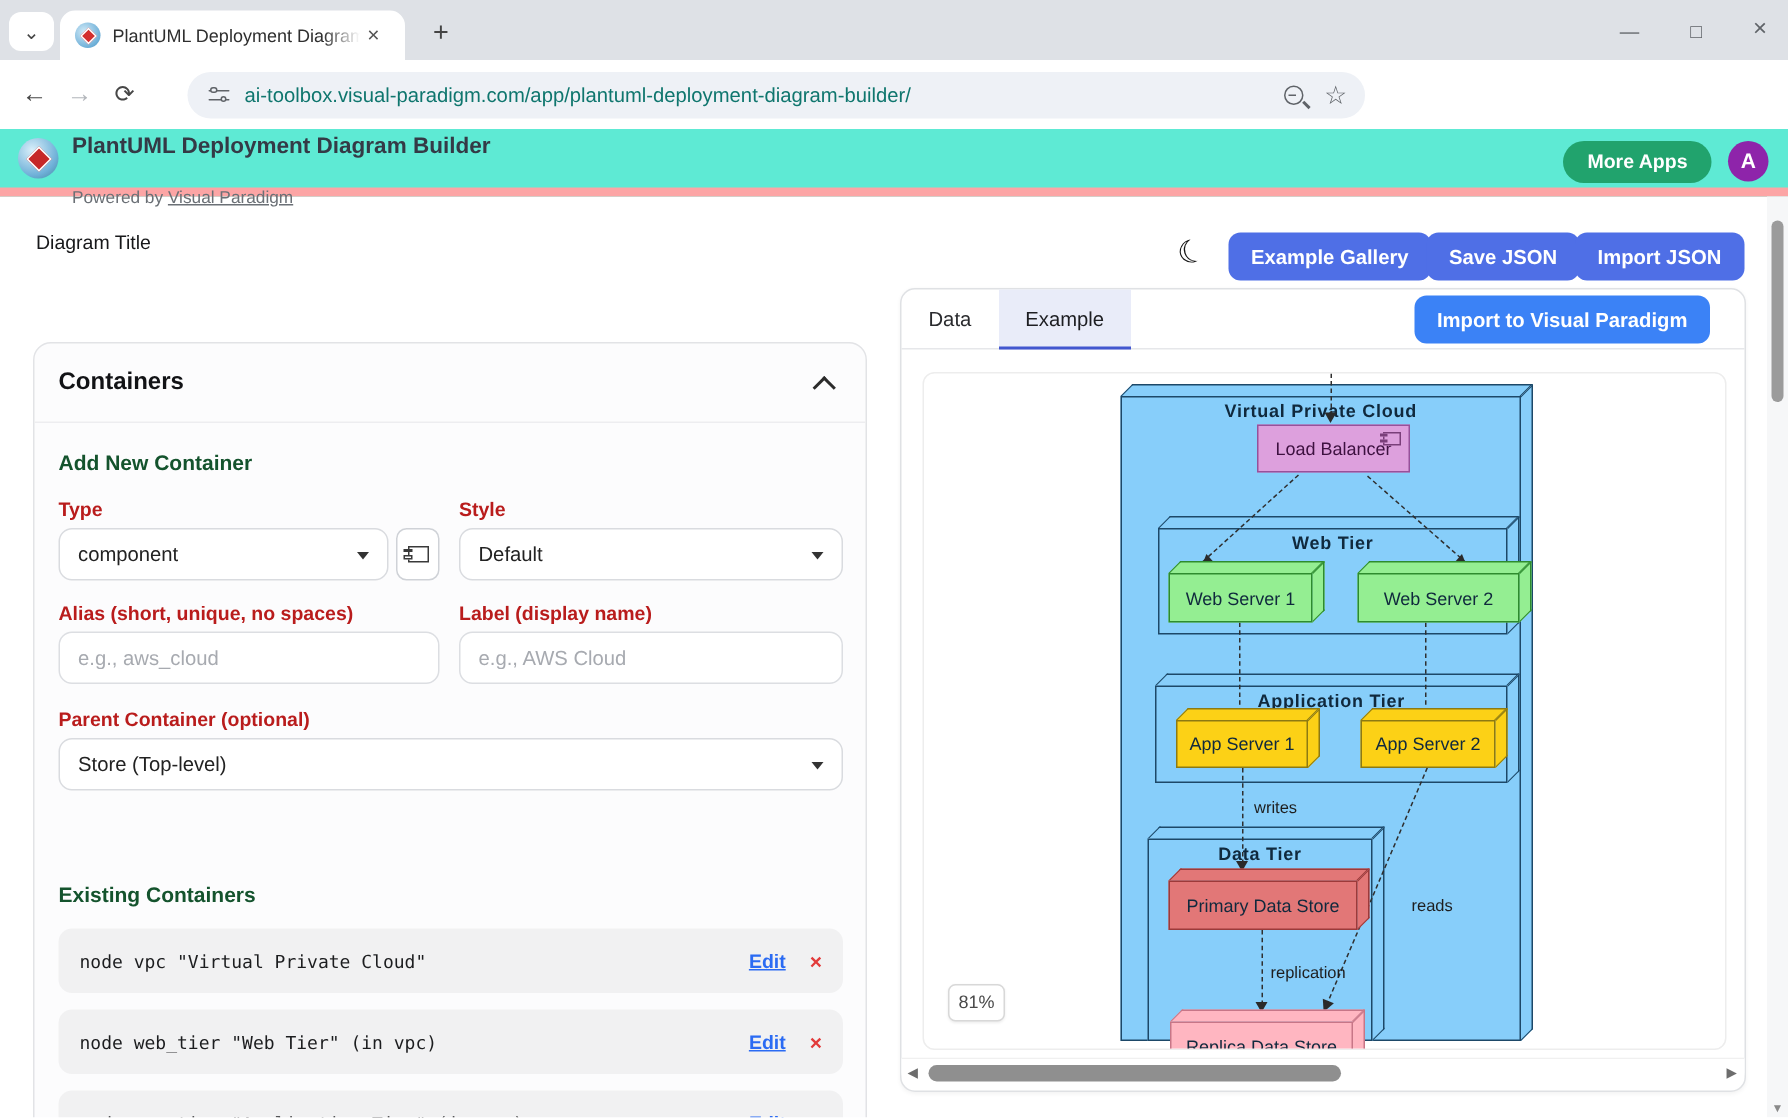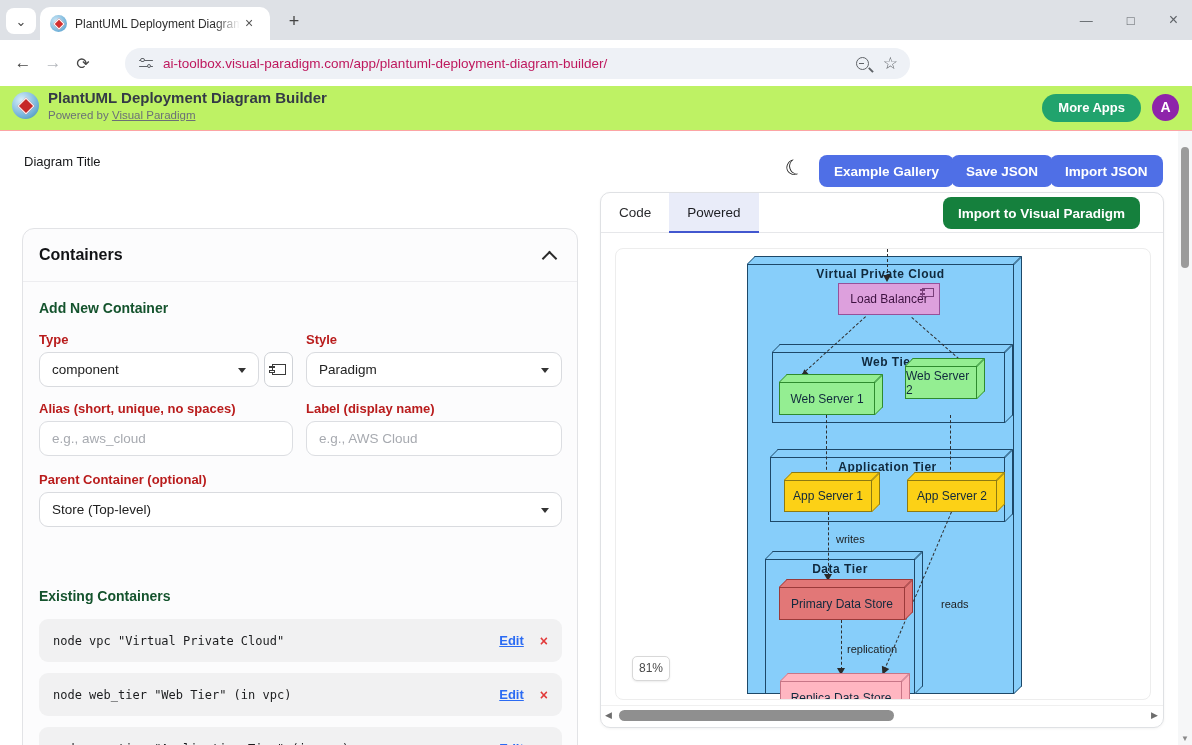--- a/index.html
+++ b/index.html
@@ -22,44 +22,44 @@
   .toolbar{position:absolute;left:0;top:40px;width:1192px;height:46px;background:#fff;display:flex;align-items:center}
   .navic{font-size:17px;color:#474747;width:30px;text-align:center}
   .navic.disabled{color:#b4b7bc}
   .navic.back{margin-left:8px}.navic.reload{font-size:16px}
   .omnibox{position:absolute;left:125px;top:8px;width:785px;height:31px;background:#eef1f6;border-radius:16px;display:flex;align-items:center;padding:0 14px;gap:10px}
   .tune-icon{width:14px;height:12px;position:relative;flex:0 0 auto}
   .tune-icon i{position:absolute;left:0;width:14px;height:1.6px;background:#5f6368;border-radius:1px}
   .tune-icon i:nth-child(1){top:2px}.tune-icon i:nth-child(2){top:8px}
   .tune-icon b{position:absolute;width:4.5px;height:4.5px;border-radius:50%;background:#eef1f6;border:1.6px solid #5f6368}
   .tune-icon b:nth-child(3){left:1px;top:0px}.tune-icon b:nth-child(4){right:2px;top:6px}
-  .url{font-size:13.5px;color:#be185d;white-space:nowrap}
+  .url{font-size:13.5px;color:#0f766e;white-space:nowrap}
   .omni-right{position:absolute;right:0;top:0;height:31px;display:flex;align-items:center;gap:14px;padding-right:12px}
   .zoomless{width:13px;height:13px;border:1.8px solid #5f6368;border-radius:50%;position:relative}
   .zoomless::before{content:"";position:absolute;left:2px;top:4.6px;width:5px;height:1.6px;background:#5f6368}
   .zoomless::after{content:"";position:absolute;left:11px;top:11px;width:6px;height:1.8px;background:#5f6368;transform:rotate(45deg)}
   .star{font-size:17px;color:#5f6368}
   .toolbar-ext{position:absolute;right:14px;top:46px;height:34px;display:flex;align-items:center;gap:17px;top:40px;height:46px}
   .ext-doc{width:15px;height:18px;background:#4f8ef5;border-radius:3px;position:relative}
   .ext-doc::after{content:"↓";position:absolute;right:-5px;bottom:-3px;width:12px;height:12px;background:#fbc02d;border-radius:50%;font-size:9px;line-height:12px;text-align:center;color:#333}
   .ext-bubble{width:16px;height:13px;background:#80868b;border-radius:2.5px;position:relative}
   .ext-bubble::after{content:"";position:absolute;left:2.5px;bottom:-4px;border:4px solid transparent;border-top-color:#80868b}
   .ext-puzzle{width:16px;height:16px;border:1.8px solid #5f6368;border-radius:3px;position:relative}
   .ext-puzzle::before{content:"";position:absolute;left:4px;top:-5px;width:5px;height:5px;border:1.8px solid #5f6368;border-radius:50%;background:#fff}
   .vsep{width:1px;height:18px;background:#cfd3da}
   .chrome-avatar{width:24px;height:24px;border-radius:50%;background:#1797a6;color:#fff;font-size:12px;font-weight:bold;text-align:center;line-height:24px}
   .kebab{display:flex;flex-direction:column;gap:2.5px;padding:0 4px}
   .kebab i{width:3.5px;height:3.5px;border-radius:50%;background:#5f6368}
 
   
-  .appheader{position:absolute;left:0;top:86px;width:1192px;height:45px;background:#bef264;border-bottom:1px solid #fca5a5}
+  .appheader{position:absolute;left:0;top:86px;width:1192px;height:45px;background:#5eead4;border-bottom:6px solid #fca5a5}
   .vp-logo{position:absolute;left:12px;top:6px;width:27px;height:27px;border-radius:50%;background:radial-gradient(circle at 35% 30%,#d9effa,#6fb0d8 65%,#41839e);}
   .vp-logo i{position:absolute;left:7.5px;top:7.5px;width:12px;height:12px;background:#c62828;border:1.5px solid #fff;transform:rotate(45deg)}
   .app-title{position:absolute;left:48px;top:3px;font-size:15px;font-weight:bold;color:#343a46}
-  .powered{position:absolute;left:48px;top:23px;font-size:11.5px;color:#6b7076}
+  .powered{position:absolute;left:48px;top:40px;font-size:11.5px;color:#6b7076}
   .powered a{color:#6b7076;text-decoration:underline}
   .more-apps{position:absolute;right:51px;top:8px;height:28px;padding:0 16px;background:#21a36d;color:#fff;font-size:13px;font-weight:bold;border:none;border-radius:14px;line-height:28px}
   .hdr-avatar{position:absolute;right:13px;top:8px;width:27px;height:27px;border-radius:50%;background:#8e24aa;color:#fff;font-weight:bold;font-size:14px;text-align:center;line-height:27px}
 
   
   .fld-label{position:absolute;font-size:13px;color:#17181a}
   .lab-diagram-title{left:24px;top:154px;font-weight:bold;font-weight:normal}
   .title-input{position:absolute;left:22px;top:175px;width:556px;height:37px;border:1px solid #d9dbdf;border-radius:10px;background:#fff;font-size:14px;color:#2c2c2c;padding:0 13px;font-family:"Liberation Sans",sans-serif}
   .card{position:absolute;left:22px;top:228px;width:556px;height:600px;border:1px solid #e2e3e6;border-radius:12px;background:#fcfcfd}
   .card-hd{position:absolute;left:0;top:0;width:100%;height:53px;border-bottom:1px solid #ededf0}
@@ -81,21 +81,21 @@
   .edit-link{color:#2b6bf3;font-size:13px;font-weight:bold;margin-right:16px}
   .del-x{color:#e23b3b;font-size:14px;font-weight:bold}
 
   
   .moon{position:absolute;left:785px;top:156px;font-size:21px;color:#111;transform:rotate(-18deg)}
   .pill-btn{position:absolute;top:155px;height:32px;background:#4f6fe6;color:#fff;border:none;border-radius:8px;font-weight:bold;font-size:13.5px;padding:0 15px}
   .panel{position:absolute;left:600px;top:192px;width:564px;height:536px;border:1px solid #dfe1e4;border-radius:10px;background:#fff;box-shadow:0 1px 3px rgba(0,0,0,.05)}
   .ptabs{position:absolute;left:0;top:0;width:100%;height:40px;border-bottom:1px solid #e6e7ea;display:flex}
   .ptab{height:40px;line-height:39px;padding:0 18px;font-size:13.5px;color:#2a2b2e}
   .ptab.active{background:#e9ecf9;border-bottom:2px solid #4257cf;color:#1d1e22}
-  .imp-vp{position:absolute;right:23px;top:4px;height:32px;background:#15803d;color:#fff;border:none;border-radius:8px;font-weight:bold;font-size:13.5px;padding:0 15px}
+  .imp-vp{position:absolute;right:23px;top:4px;height:32px;background:#3b82f6;color:#fff;border:none;border-radius:8px;font-weight:bold;font-size:13.5px;padding:0 15px}
   .canvas{position:absolute;left:14px;top:55px;width:536px;height:452px;background:#fff;border:1px solid #ededed;border-radius:8px;overflow:hidden}
 
   
   .n3{position:absolute}
   .n3 .t3{position:absolute;left:0;top:-8px;width:100%;height:8px;border:1.5px solid var(--bc);border-bottom:none;background:var(--fc);transform:skewX(-45deg);transform-origin:0 100%}
   .n3 .s3{position:absolute;right:-8px;top:0;width:8px;height:100%;border:1.5px solid var(--bc);border-left:none;background:var(--fc);transform:skewY(-45deg);transform-origin:0 0}
   .n3 .f3{position:absolute;inset:0;background:var(--fc);border:1.5px solid var(--bc);display:flex;align-items:center;justify-content:center;font-size:12px;color:#10293d}
   .n3 .f3.tier{align-items:flex-start;font-weight:bold;letter-spacing:.5px;padding-top:2px}
   .blue{--fc:#87cefa;--bc:#1d4868}
   .green{--fc:#94ee92;--bc:#2e8b2e}
@@ -205,21 +205,21 @@
       <span>component</span>
         <span class="caret"></span>
     </div>
     <div class="icon-btn" style="left:241px;top:123px">
       <span class="uml-comp">
           <i></i>
           <i></i>
         </span>
     </div>
     <div class="selbox" style="left:283px;top:123px;width:256px">
-      <span>Paradigm</span>
+      <span>Default</span>
         <span class="caret"></span>
     </div>
 
     <div class="flabel" style="left:16px;top:172px">Alias (short, unique, no spaces)</div>
     <div class="flabel" style="left:283px;top:172px">Label (display name)</div>
     <input class="tinp" style="left: 16px; top: 192px; width: 254px;" placeholder="e.g., aws_cloud">
     <input class="tinp" style="left: 283px; top: 192px; width: 256px;" placeholder="e.g., AWS Cloud">
 
     <div class="flabel" style="left:16px;top:243px">Parent Container (optional)</div>
     <div class="selbox" style="left:16px;top:263px;width:523px">
@@ -247,22 +247,22 @@
     </div>
   </div>
 
   <span class="moon">☾</span>
   <button class="pill-btn" style="left:819px">Example Gallery</button>
   <button class="pill-btn" style="left:951px">Save JSON</button>
   <button class="pill-btn" style="left:1050px">Import JSON</button>
 
   <div class="panel">
     <div class="ptabs">
-      <div class="ptab">Code</div>
-      <div class="ptab active">Powered</div>
+      <div class="ptab">Data</div>
+      <div class="ptab active">Example</div>
     </div>
     <button class="imp-vp">Import to Visual Paradigm</button>
 
     <div class="canvas">
 
       <div class="n3 blue" style="left:131px;top:15px;width:267px;height:430px;z-index:1">
         <i class="t3"></i>
           <i class="s3"></i>
         <div class="f3 tier">Virtual Private Cloud</div>
       </div>
@@ -309,21 +309,21 @@
         <span class="comp-glyph">
             <i></i>
             <i></i>
           </span>
       </div>
       <div class="n3 green" style="left:163px;top:133px;width:96px;height:33px;z-index:4">
         <i class="t3"></i>
           <i class="s3"></i>
         <div class="f3">Web Server 1</div>
       </div>
-      <div class="n3 green" style="left:289px;top:117px;width:72px;height:33px;z-index:4">
+      <div class="n3 green" style="left:289px;top:133px;width:108px;height:33px;z-index:4">
         <i class="t3"></i>
           <i class="s3"></i>
         <div class="f3">Web Server 2</div>
       </div>
       <div class="n3 gold" style="left:168px;top:231px;width:88px;height:32px;z-index:4">
         <i class="t3"></i>
           <i class="s3"></i>
         <div class="f3">App Server 1</div>
       </div>
       <div class="n3 gold" style="left:291px;top:231px;width:90px;height:32px;z-index:4">

